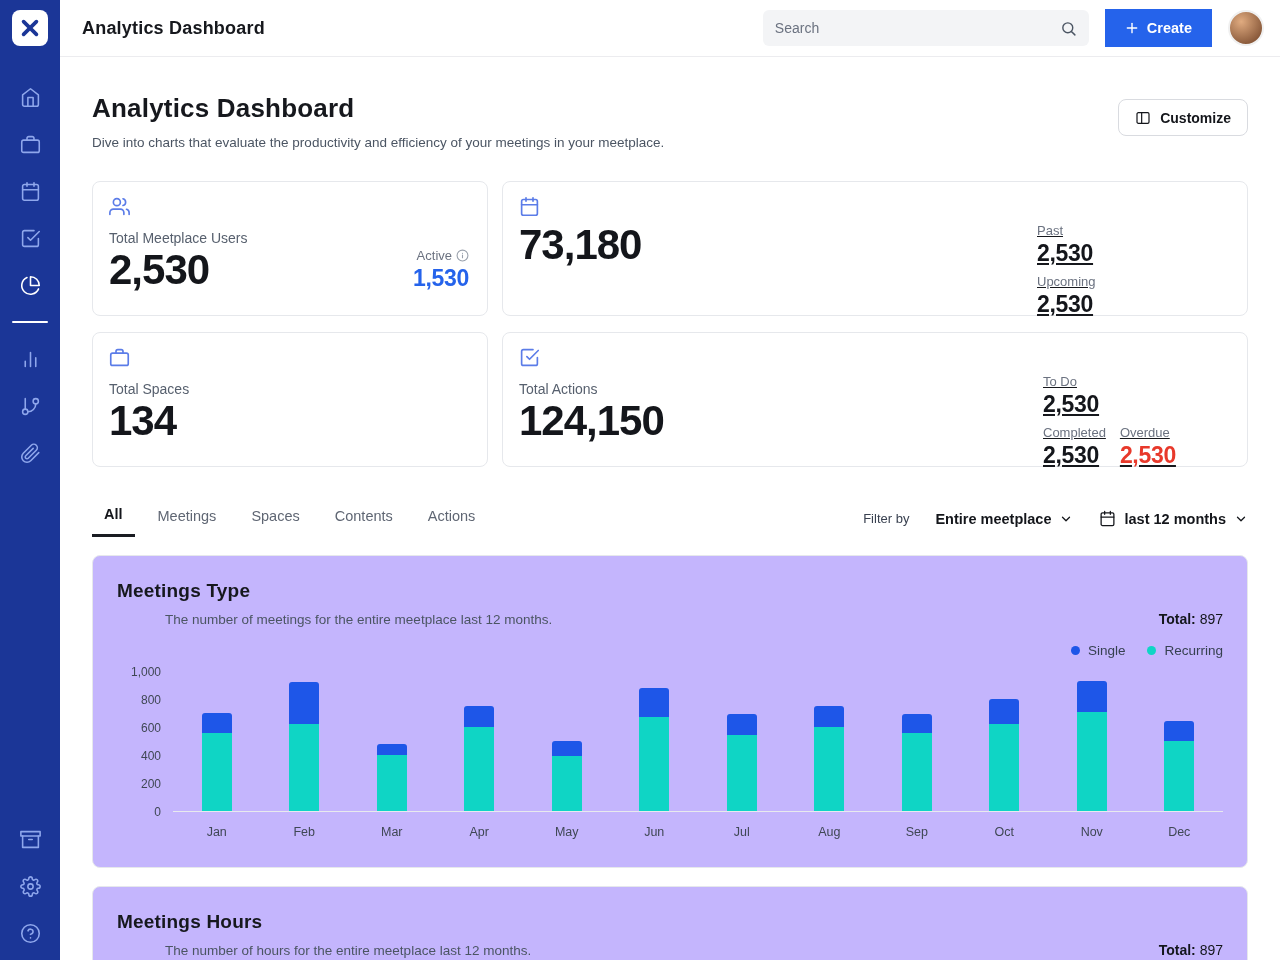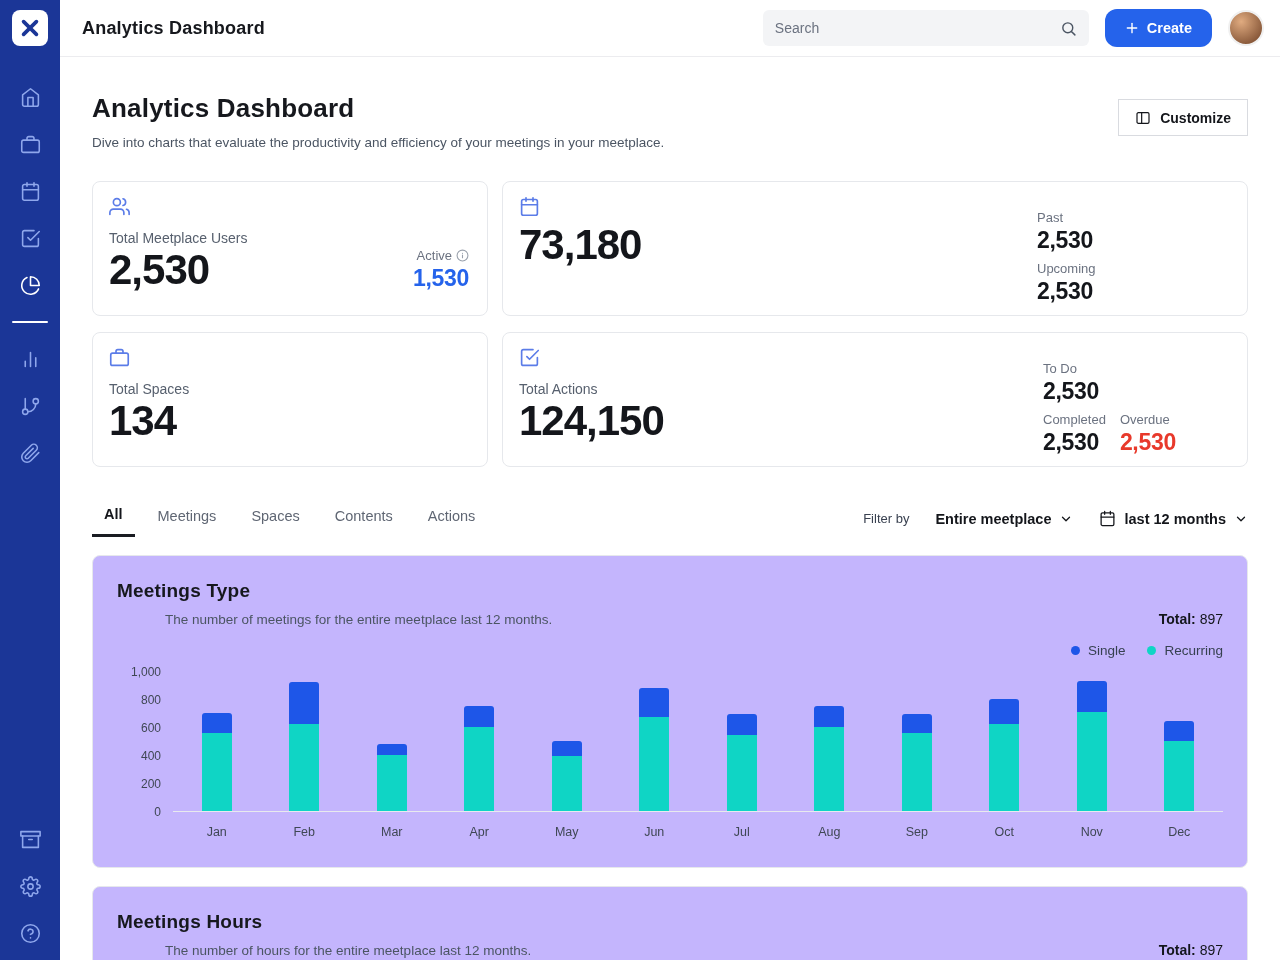--- a/index.html
+++ b/index.html
@@ -17,38 +17,38 @@
   .nav-bottom { margin-top:auto; display:flex; flex-direction:column; align-items:center; gap:25px; }
 
   
   .main-col { flex:1; display:flex; flex-direction:column; min-width:0; }
   .header { height:57px; border-bottom:1px solid #ececef; display:flex; align-items:center; padding:0 16px 0 22px; gap:16px; background:#fff; flex-shrink:0; }
   .header-title { font-size:18px; font-weight:700; letter-spacing:.2px; }
   .search-box { margin-left:auto; width:326px; height:36px; background:#f3f4f6; border-radius:6px; display:flex; align-items:center; padding:0 12px; gap:8px; }
   .search-box input { flex:1; border:none; outline:none; background:transparent; font-size:14px; color:#374151; font-family:inherit; }
   .search-box input::placeholder { color:#6b7280; }
   .search-icon { color:#4b5563; display:flex; cursor:pointer; }
-  .btn-create { height:38px; padding:0 20px; background:#2563EB; color:#fff; border:none; border-radius:12px; font-size:14.5px; font-weight:600; display:flex; align-items:center; gap:8px; cursor:pointer; font-family:inherit; }
+  .btn-create { height:38px; padding:0 20px; background:#2563EB; color:#fff; border:none; border-radius:0; font-size:14.5px; font-weight:600; display:flex; align-items:center; gap:8px; cursor:pointer; font-family:inherit; }
   .avatar { width:36px; height:36px; border-radius:50%; background:radial-gradient(circle at 35% 30%, #e0ab80, #8a5a3b 75%); border:2px solid #f0f0f0; cursor:pointer; flex-shrink:0; }
 
   
   .content { flex:1; overflow:hidden; padding:36px 32px 0; }
   .page-head { display:flex; justify-content:space-between; align-items:flex-start; }
   .page-title { font-size:26px; font-weight:700; letter-spacing:.2px; }
   .page-sub { font-size:13.5px; color:#4b5563; margin-top:11px; }
-  .btn-customize { height:37px; padding:0 16px; border:1px solid #d9dbe0; background:#fff; border-radius:0; font-size:14px; font-weight:600; color:#14161b; display:flex; align-items:center; gap:9px; cursor:pointer; margin-top:6px; font-family:inherit; }
+  .btn-customize { height:37px; padding:0 16px; border:1px solid #d9dbe0; background:#fff; border-radius:8px; font-size:14px; font-weight:600; color:#14161b; display:flex; align-items:center; gap:9px; cursor:pointer; margin-top:6px; font-family:inherit; }
 
   
   .stats { display:grid; grid-template-columns:396px 1fr; gap:16px 14px; margin-top:31px; }
   .card { border:1px solid #e6e8ec; border-radius:8px; background:#fff; padding:14px 16px; position:relative; height:135px; }
   .card-icon { color:#5B7CE8; display:inline-flex; }
   .card-icon svg { width:21px; height:21px; }
   .card-label { font-size:14px; color:#57606e; margin-top:9px; }
   .card-value { font-size:42px; font-weight:800; letter-spacing:-1px; margin-top:1px; color:#14161b; line-height:1.1; }
-  .side-metric { position:absolute; top:28px; }
+  .side-metric { position:absolute; top:41px;text-decoration:underline; }
   .m-label { font-size:13px; color:#6b7280; }
   .m-value { font-size:23px; font-weight:700; color:#14161b; margin:2px 0 7px; letter-spacing:-.3px; }
   .m-value.blue { color:#2563EB; }
   .m-value.red { color:#E8392B; }
   .users-active { position:absolute; right:18px; bottom:16px; text-align:right; }
   .info-icon { color:#9aa1ac; display:inline-flex; vertical-align:-2px; margin-left:4px; }
   .metric-cols { display:flex; gap:14px; }
   .metric-cols .col { min-width:62px; }
 
   

